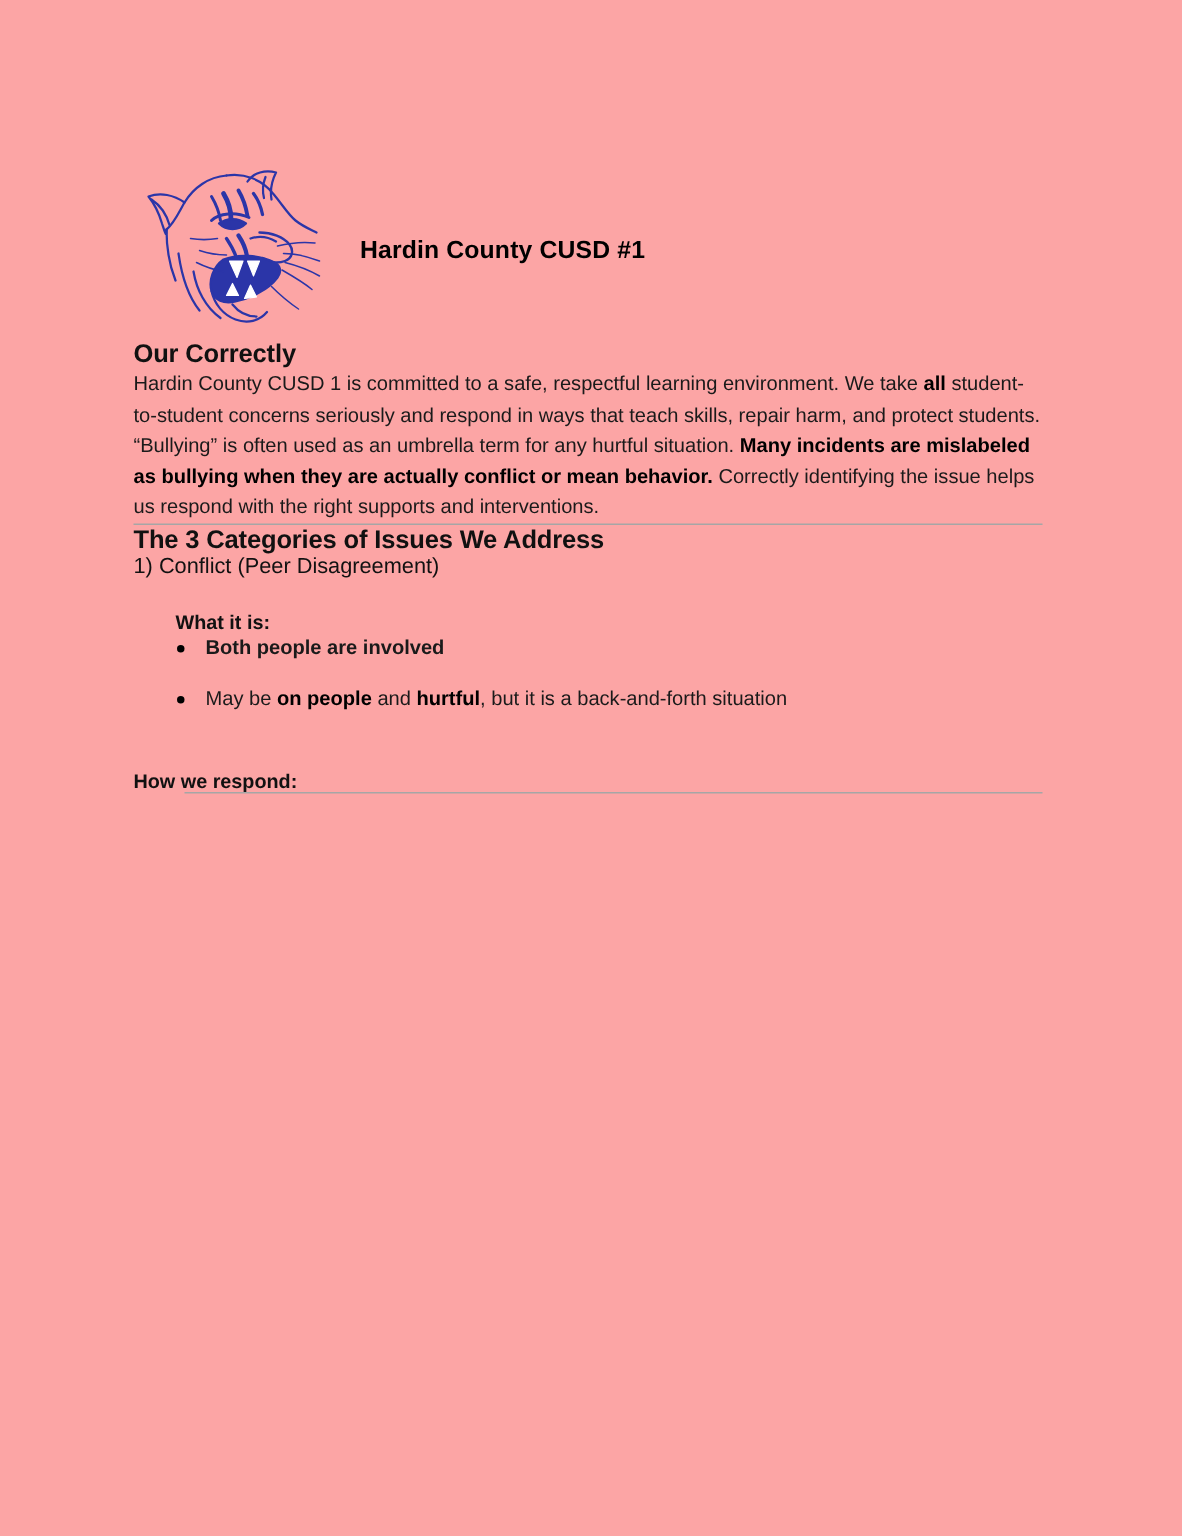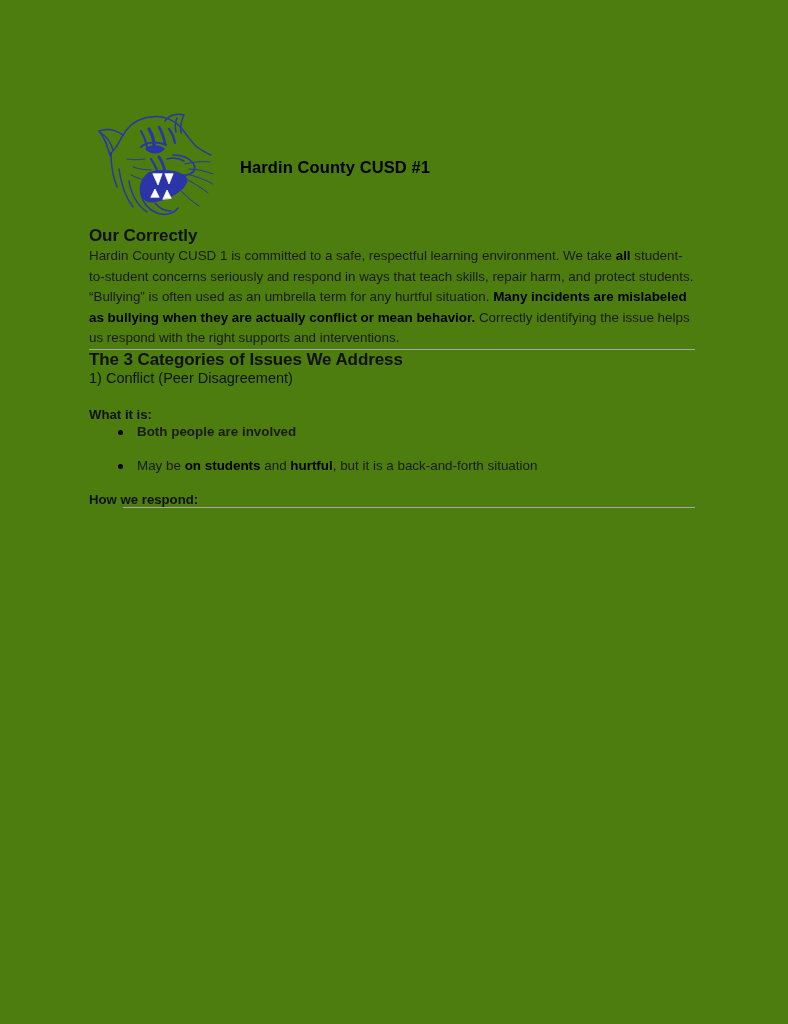--- a/index.html
+++ b/index.html
@@ -12,21 +12,21 @@
     width: 788px;
     height: 1024px;
     font-family: "Liberation Sans", sans-serif;
     color: #000000;
     overflow: hidden;
   }
   .page {
     position: relative;
     width: 788px;
     height: 1024px;
-    background: #4d7c0f;
+    background: #fca5a5;
     box-sizing: border-box;
   }
   .content {
     position: absolute;
     left: 89px;
     top: 0;
     width: 606px;
   }
 
   
@@ -123,23 +123,23 @@
     margin-left: 34px;
   }
 
   
   .s-commitment   { margin-top: 30px; }
   .s-after-h2     { margin-top: 15px; }
   .s-bullying-h   { margin-top: 33px; }
   .s-rule1        { margin-top: 36px; }
   .s-cats-h       { margin-top: 39px; }
   .s-conflict-h   { margin-top: 22px; }
-  .s-whatitis     { margin-top: 21px; }
+  .s-whatitis     { margin-top: 21px; margin-left: 28px; }
   .s-list         { margin-top: 19px; }
-  .s-howwerespond { margin-top: 16px; }
+  .s-howwerespond { margin-top: 37px; }
   .s-list2        { margin-top: 21px; }
   .s-rule2        { margin-top: 45px; }
 </style>
 </head>
 <body>
 
 <div class="page">
   <div class="content">
 
     <div class="masthead">
@@ -216,21 +216,21 @@
 
     <h3 class="sub s-conflict-h">1) Conflict (Peer Disagreement)</h3>
 
     <p class="label s-whatitis">What it is:</p>
 
     <ul class="bullets s-list">
       <li class="bold-item">
         <span>Both people are involved</span>
       </li>
       <li>
-        <span>May be </span><b>on students</b><span> and </span><b>hurtful</b><span>, but it is a back-and-forth situation</span>
+        <span>May be </span><b>on people</b><span> and </span><b>hurtful</b><span>, but it is a back-and-forth situation</span>
       </li>
     </ul>
 
     <p class="label s-howwerespond">How we respond:</p>
 
 
     <hr class="rule indented s-rule2">
 
   </div>
 </div>

